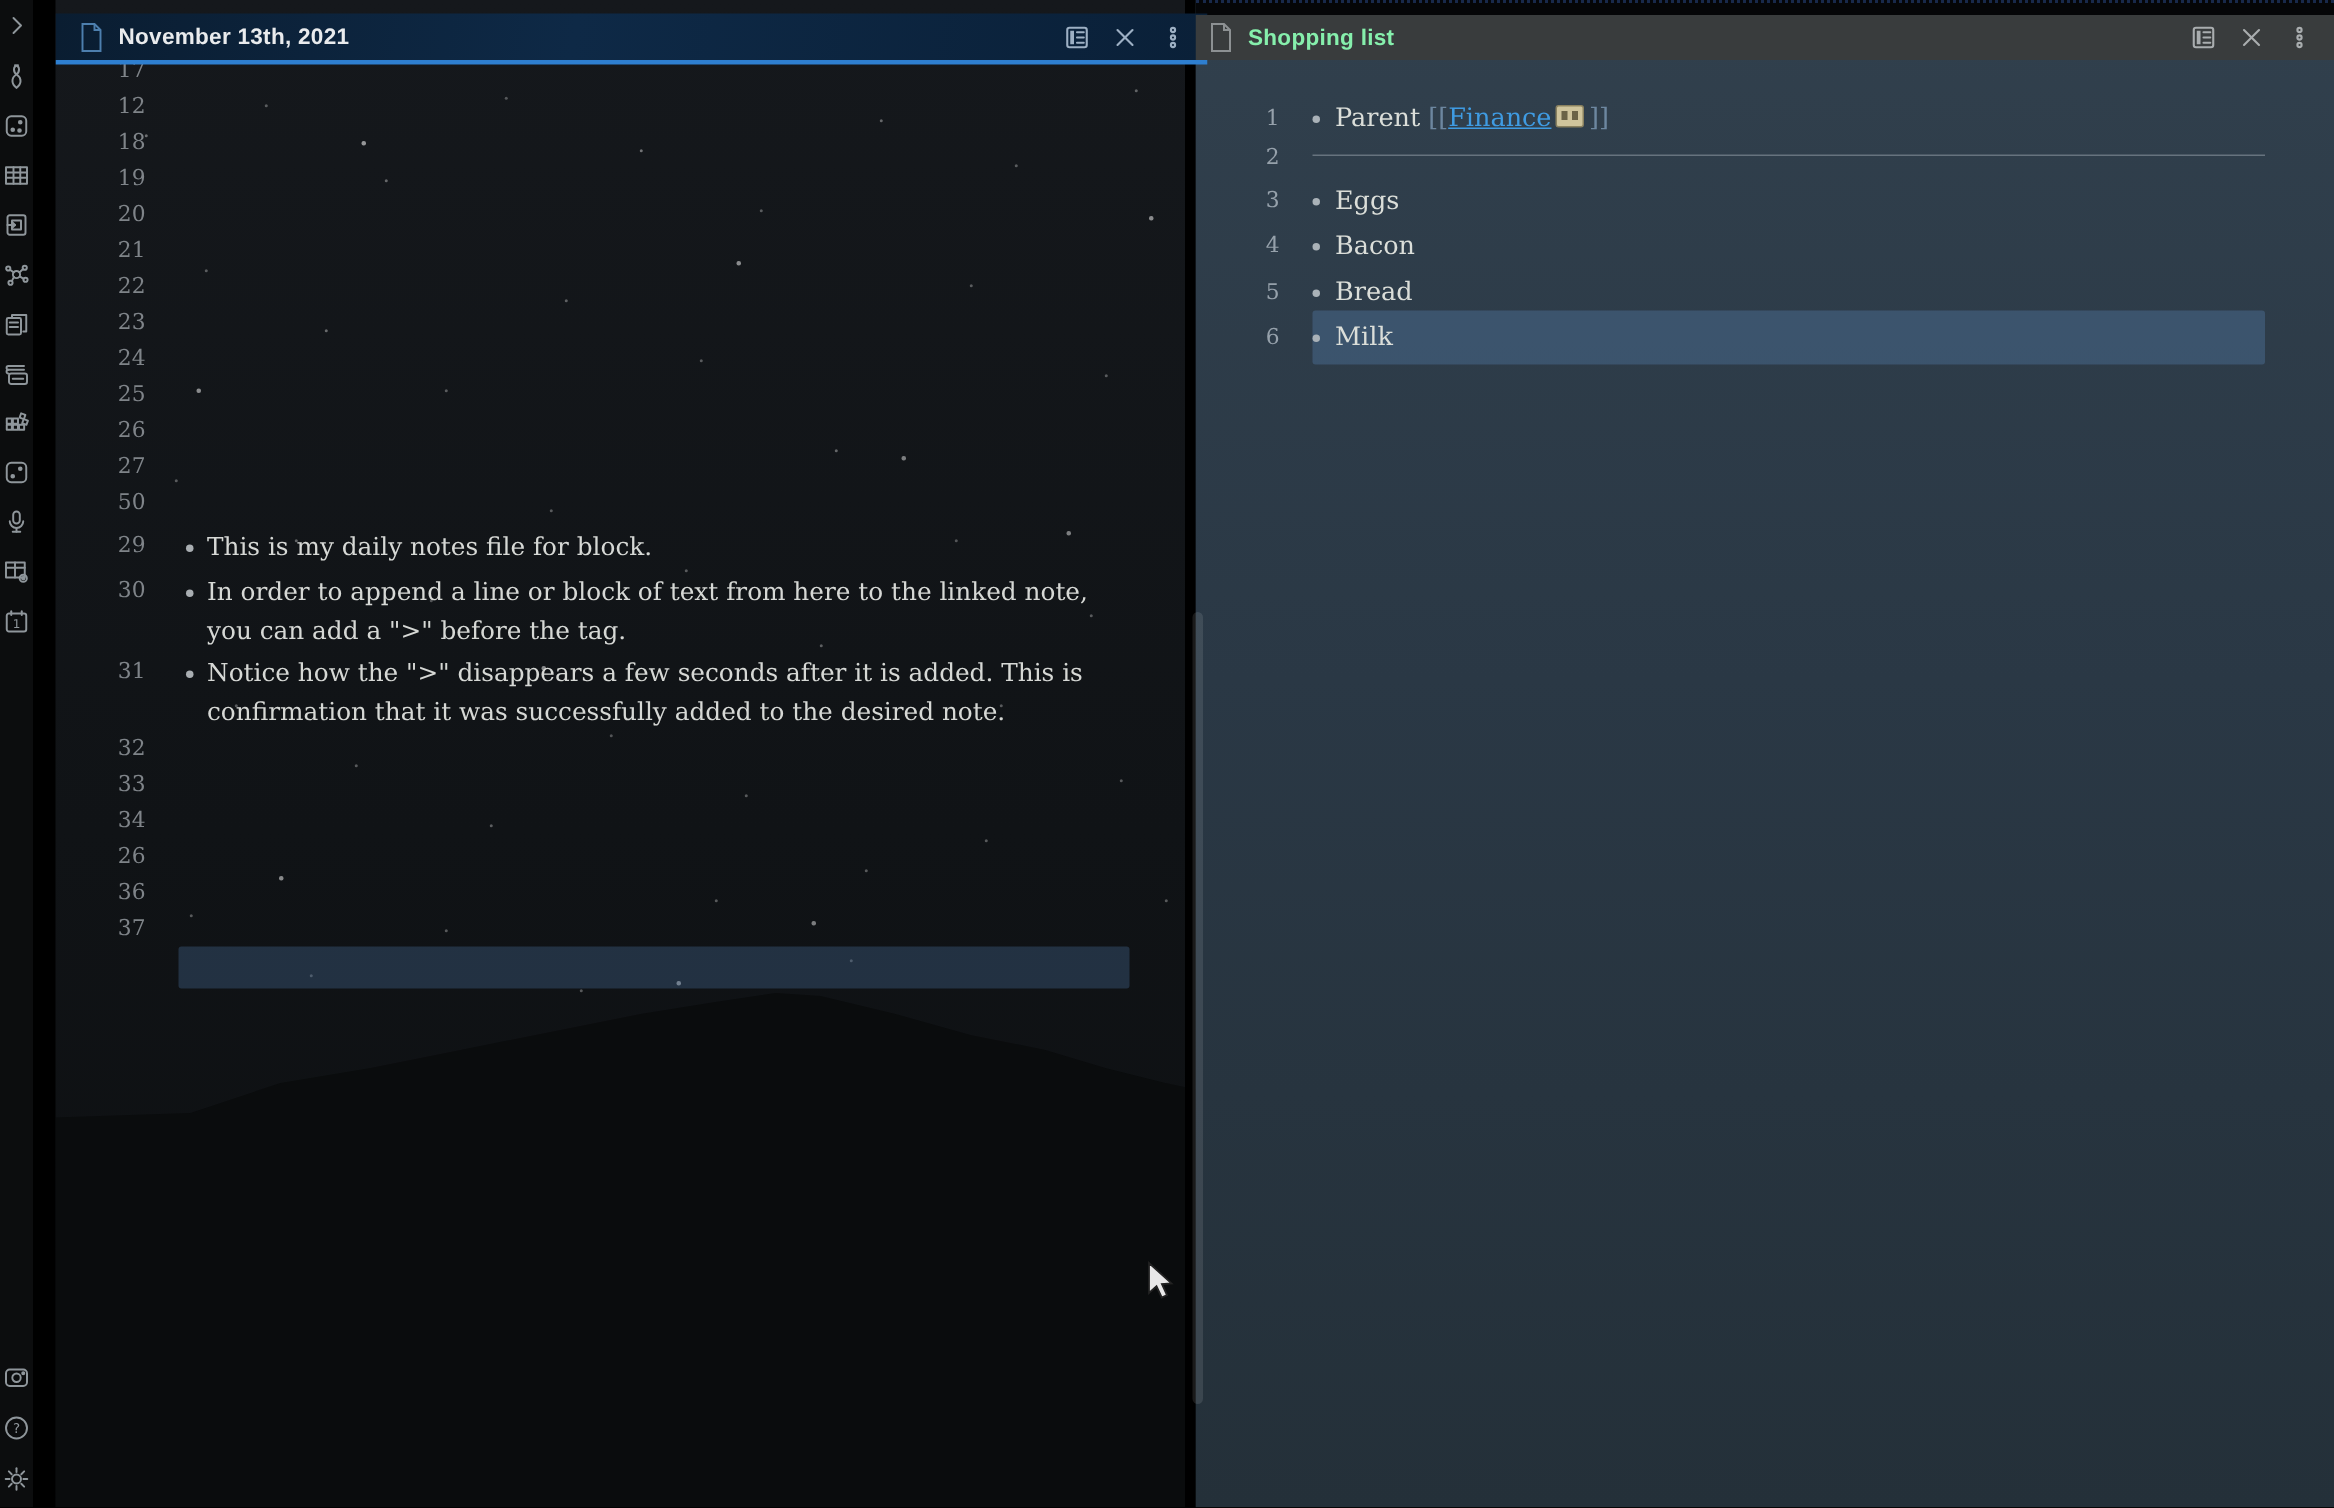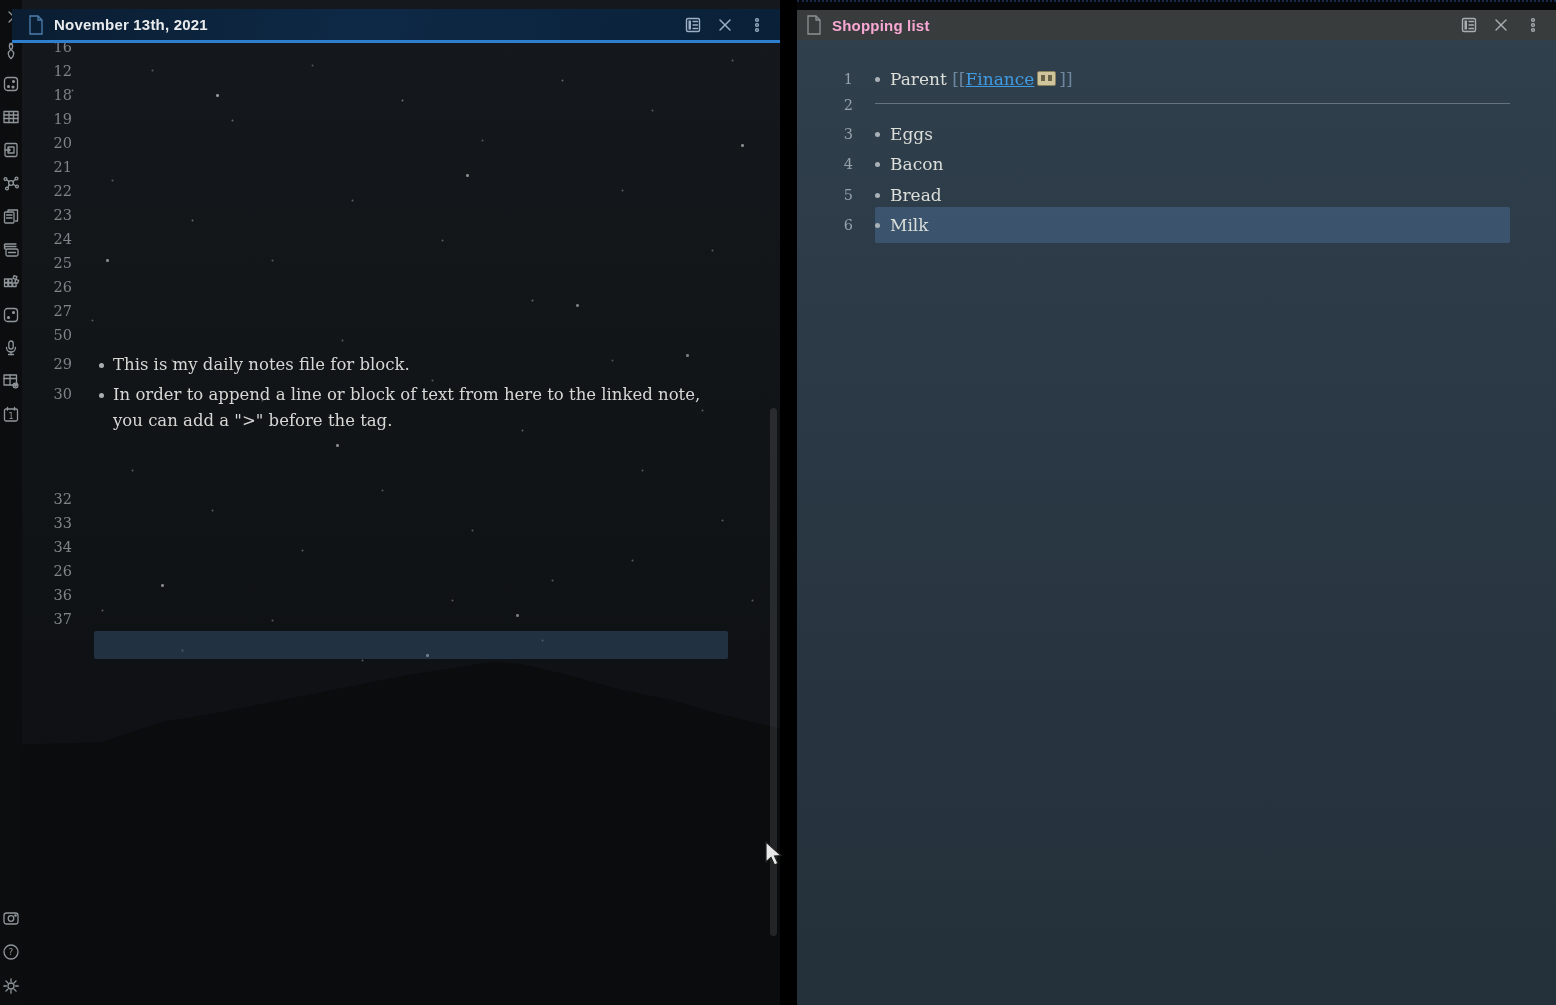--- a/index.html
+++ b/index.html
@@ -11,21 +11,21 @@
           display:flex;flex-direction:column;align-items:center;}
   .ribbon .chev{margin-top:8px;}
   .ribbon .icon-col{display:flex;flex-direction:column;gap:15px;margin-top:16px;}
   .ribbon .spacer{flex:1;}
   .ribbon .icon-col-bottom{display:flex;flex-direction:column;gap:16px;margin-bottom:10px;}
   .ric{width:18px;height:18px;display:block;cursor:pointer;}
   .ric svg{display:block;stroke:#8f969b;fill:none;stroke-width:1.3;stroke-linecap:round;stroke-linejoin:round;}
   .ric text{fill:#8f969b;stroke:none;font-family:"DejaVu Sans",sans-serif;}
 
   
-  .pane-left{position:absolute;left:12px;top:0;bottom:0;width:768px;overflow:hidden;
+  .pane-left{position:absolute;left:37px;top:0;bottom:0;width:768px;overflow:hidden;
              background:linear-gradient(#15181c,#101316 55%,#0d0f11);}
   .pane-left .sky-stars{position:absolute;left:0;top:0;width:1px;height:1px;border-radius:50%;}
   .stars1{box-shadow:60px 90px 0 .5px rgba(255,255,255,.38),140px 70px 0 .5px rgba(255,255,255,.3),
     220px 120px 0 .5px rgba(255,255,255,.35),300px 65px 0 .5px rgba(255,255,255,.28),
     390px 100px 0 .5px rgba(255,255,255,.4),470px 140px 0 .5px rgba(255,255,255,.3),
     550px 80px 0 .5px rgba(255,255,255,.35),640px 110px 0 .5px rgba(255,255,255,.3),
     720px 60px 0 .5px rgba(255,255,255,.33),100px 180px 0 .5px rgba(255,255,255,.3),
     180px 220px 0 .5px rgba(255,255,255,.36),260px 260px 0 .5px rgba(255,255,255,.3),
     340px 200px 0 .5px rgba(255,255,255,.32),430px 240px 0 .5px rgba(255,255,255,.3),
     520px 300px 0 .5px rgba(255,255,255,.35),610px 190px 0 .5px rgba(255,255,255,.3),
@@ -51,21 +51,21 @@
         clip-path:polygon(0 745px,90px 742px,150px 722px,210px 712px,270px 700px,330px 688px,
         390px 676px,440px 668px,480px 662px,510px 664px,560px 676px,610px 690px,660px 700px,
         700px 712px,740px 722px,768px 728px,768px 1005px,0 1005px);}
 
   
   .phead{position:absolute;left:0;right:0;top:9px;height:31px;display:flex;align-items:center;z-index:10;}
   .phead-left{background:linear-gradient(100deg,#0a1d31,#0e2946 45%,#0a2038);border-bottom:3px solid #2e7fd0;}
   .phead-right{top:10px;height:30px;background:#393c3d;}
   .ptitle{font-size:15px;font-weight:bold;letter-spacing:.2px;white-space:nowrap;}
   .phead-left .ptitle{color:#e9ebed;}
-  .phead-right .ptitle{color:#f9a8d4;}
+  .phead-right .ptitle{color:#86efac;}
   .file-ic{margin:0 10px 0 16px;display:block;}
   .phead-right .file-ic{margin-left:9px;}
   .hicons{margin-left:auto;display:flex;align-items:center;gap:14px;padding-right:14px;}
   .hbtn{width:18px;height:18px;display:block;cursor:pointer;}
   .phead-left .hbtn svg{stroke:#9db0c4;}
   .phead-right .hbtn svg{stroke:#a9adaf;}
   .hbtn svg{fill:none;stroke-width:1.4;stroke-linecap:round;}
 
   
   .row{position:absolute;left:0;right:30px;display:flex;align-items:flex-start;z-index:3;}
@@ -281,21 +281,21 @@
         <span class="hbtn">
           <svg viewBox="0 0 18 18">
               <circle cx="9" cy="4" r="1.4"></circle>
               <circle cx="9" cy="9" r="1.4"></circle>
               <circle cx="9" cy="14" r="1.4"></circle>
             </svg></span>
       </div>
     </div>
 
     <div class="row" style="top:35px">
-        <span class="gut">16</span>
+        <span class="gut">17</span>
       </div>
     <div class="row" style="top:59px">
         <span class="gut">12</span>
       </div>
     <div class="row" style="top:83px">
         <span class="gut">18</span>
       </div>
     <div class="row" style="top:107px">
         <span class="gut">19</span>
       </div>
@@ -329,20 +329,25 @@
 
     <div class="row" style="top:352px">
       <span class="gut">29</span>
       <span class="bul"></span>
       <span class="btxt">This is my daily notes file for block.</span>
       </div>
     <div class="row" style="top:382px">
       <span class="gut">30</span>
       <span class="bul"></span>
       <span class="btxt">In order to append a line or block of text from here to the linked note, you can add a "&gt;" before the tag.</span>
+      </div>
+    <div class="row" style="top:436px">
+      <span class="gut">31</span>
+      <span class="bul"></span>
+      <span class="btxt">Notice how the "&gt;" disappears a few seconds after it is added. This is confirmation that it was successfully added to the desired note.</span>
       </div>
 
     <div class="row" style="top:487px">
         <span class="gut">32</span>
       </div>
     <div class="row" style="top:511px">
         <span class="gut">33</span>
       </div>
     <div class="row" style="top:535px">
         <span class="gut">34</span>

